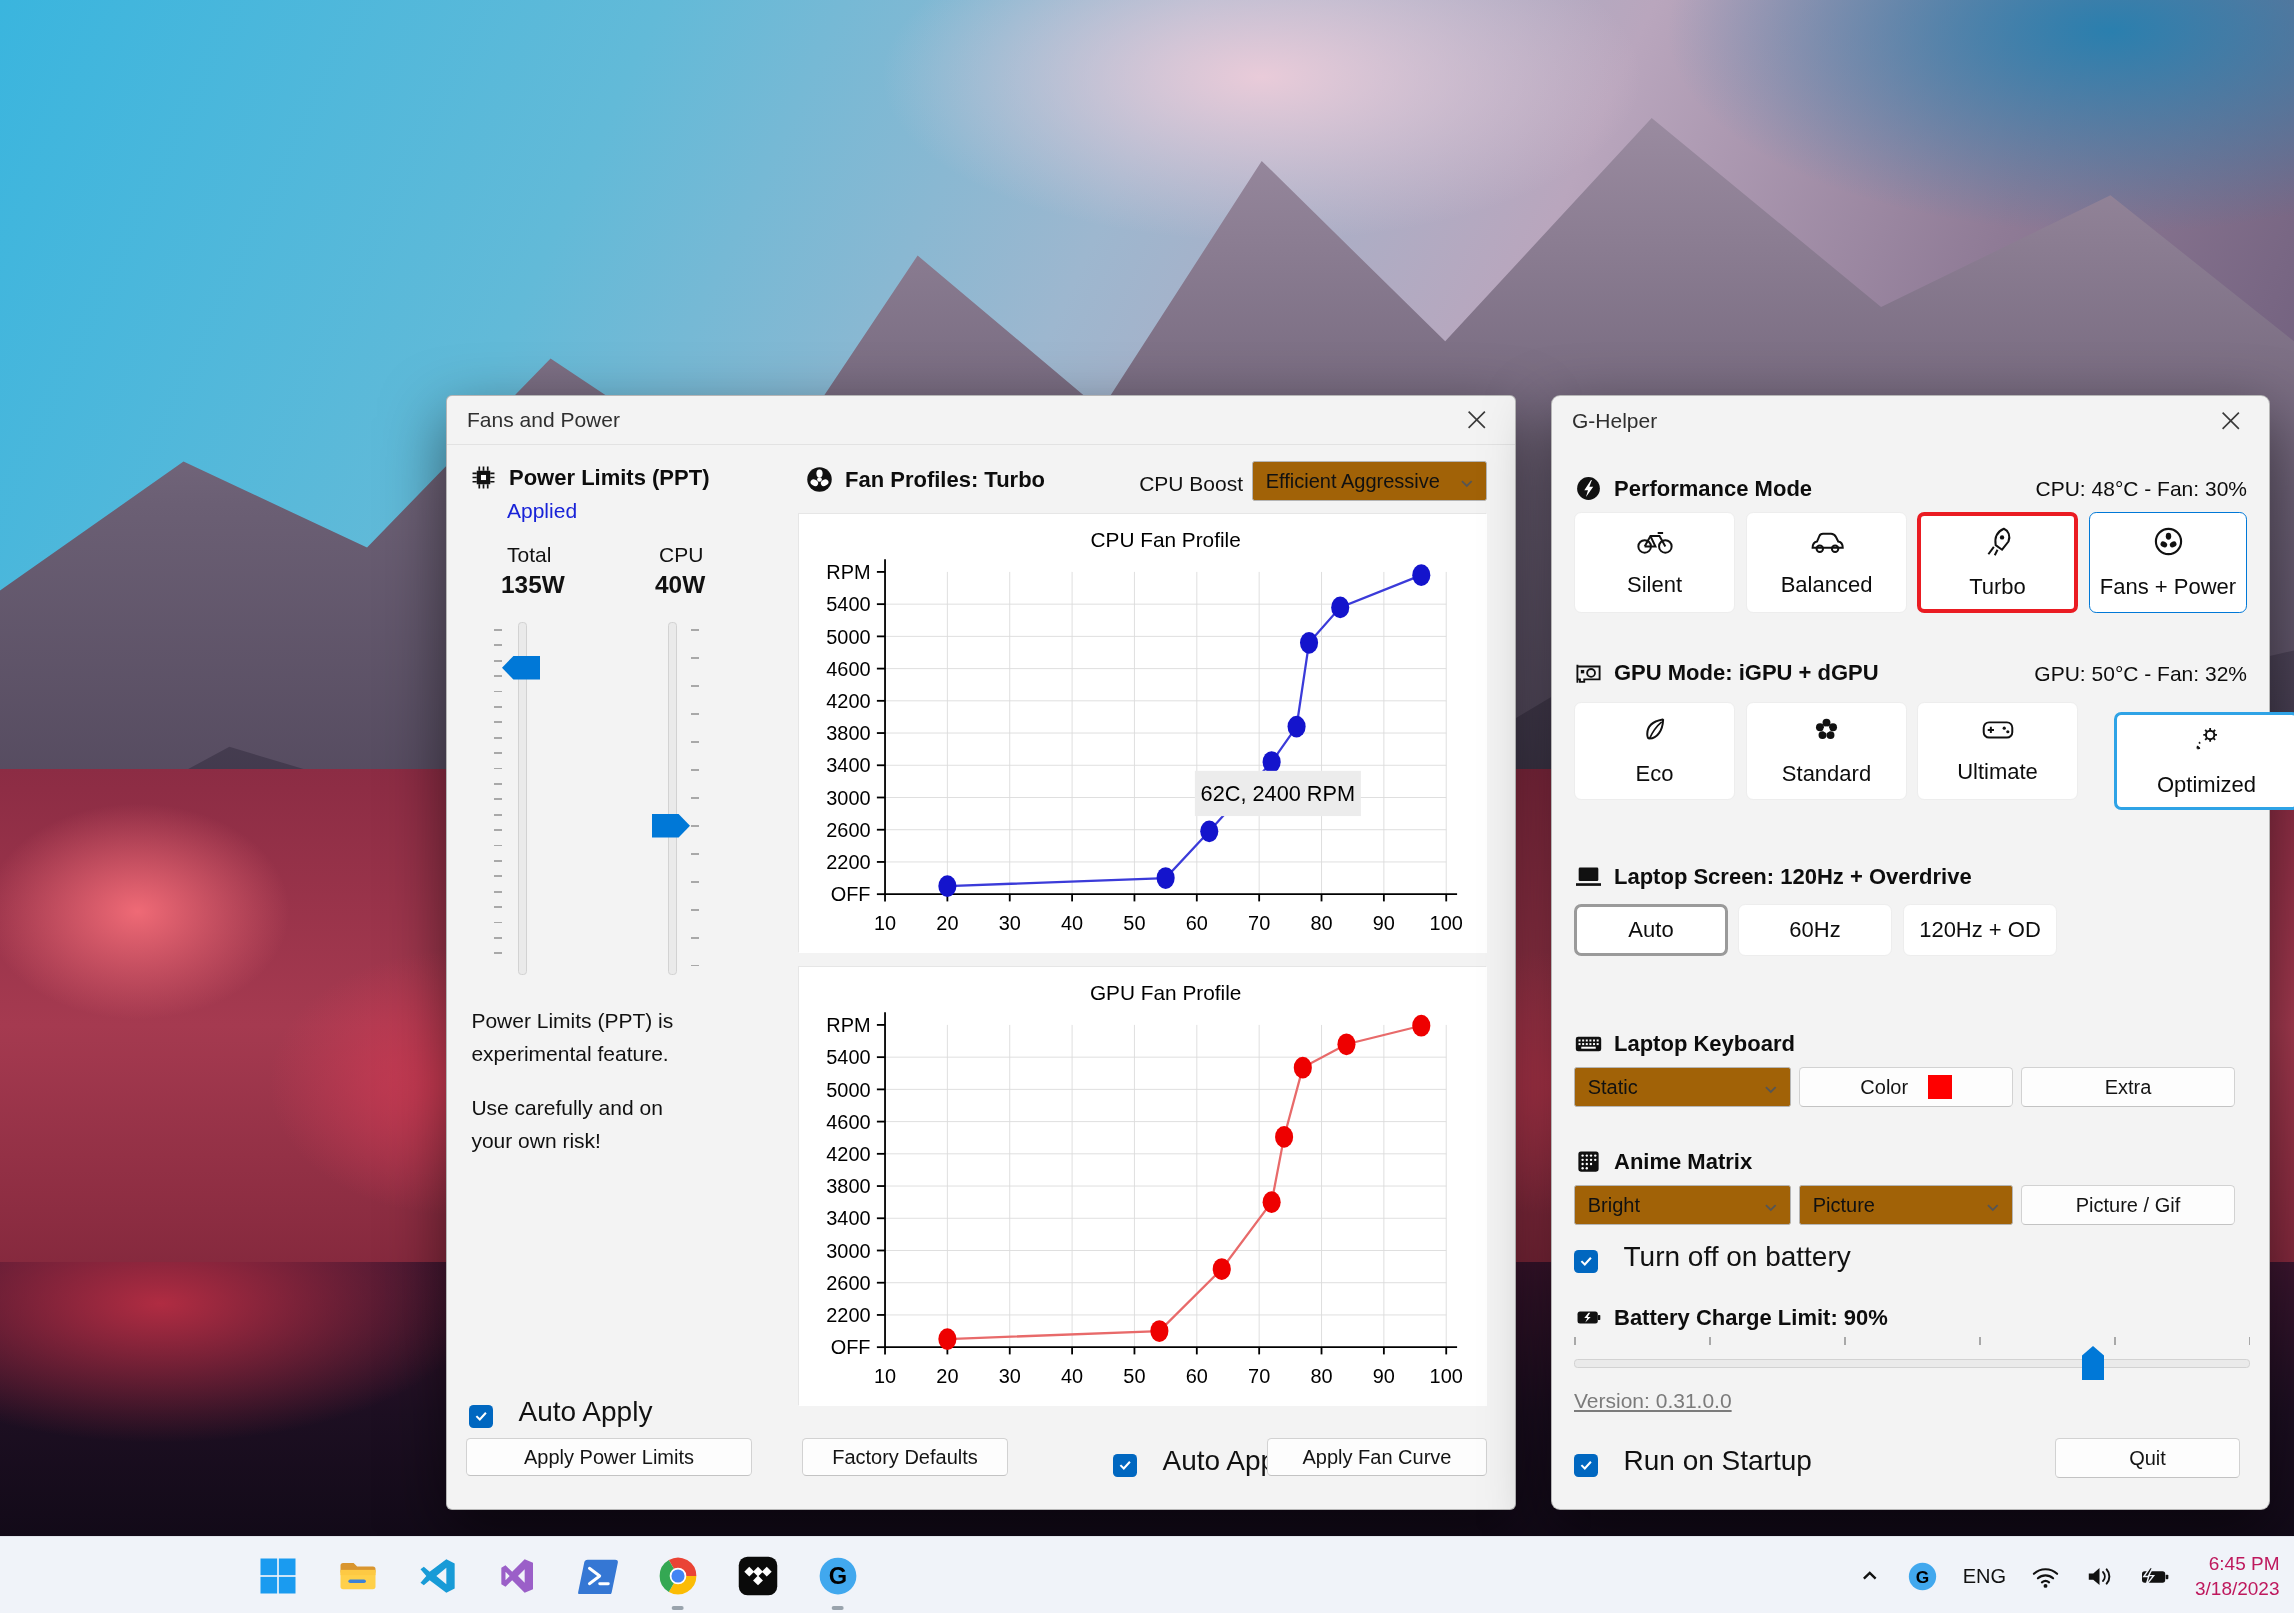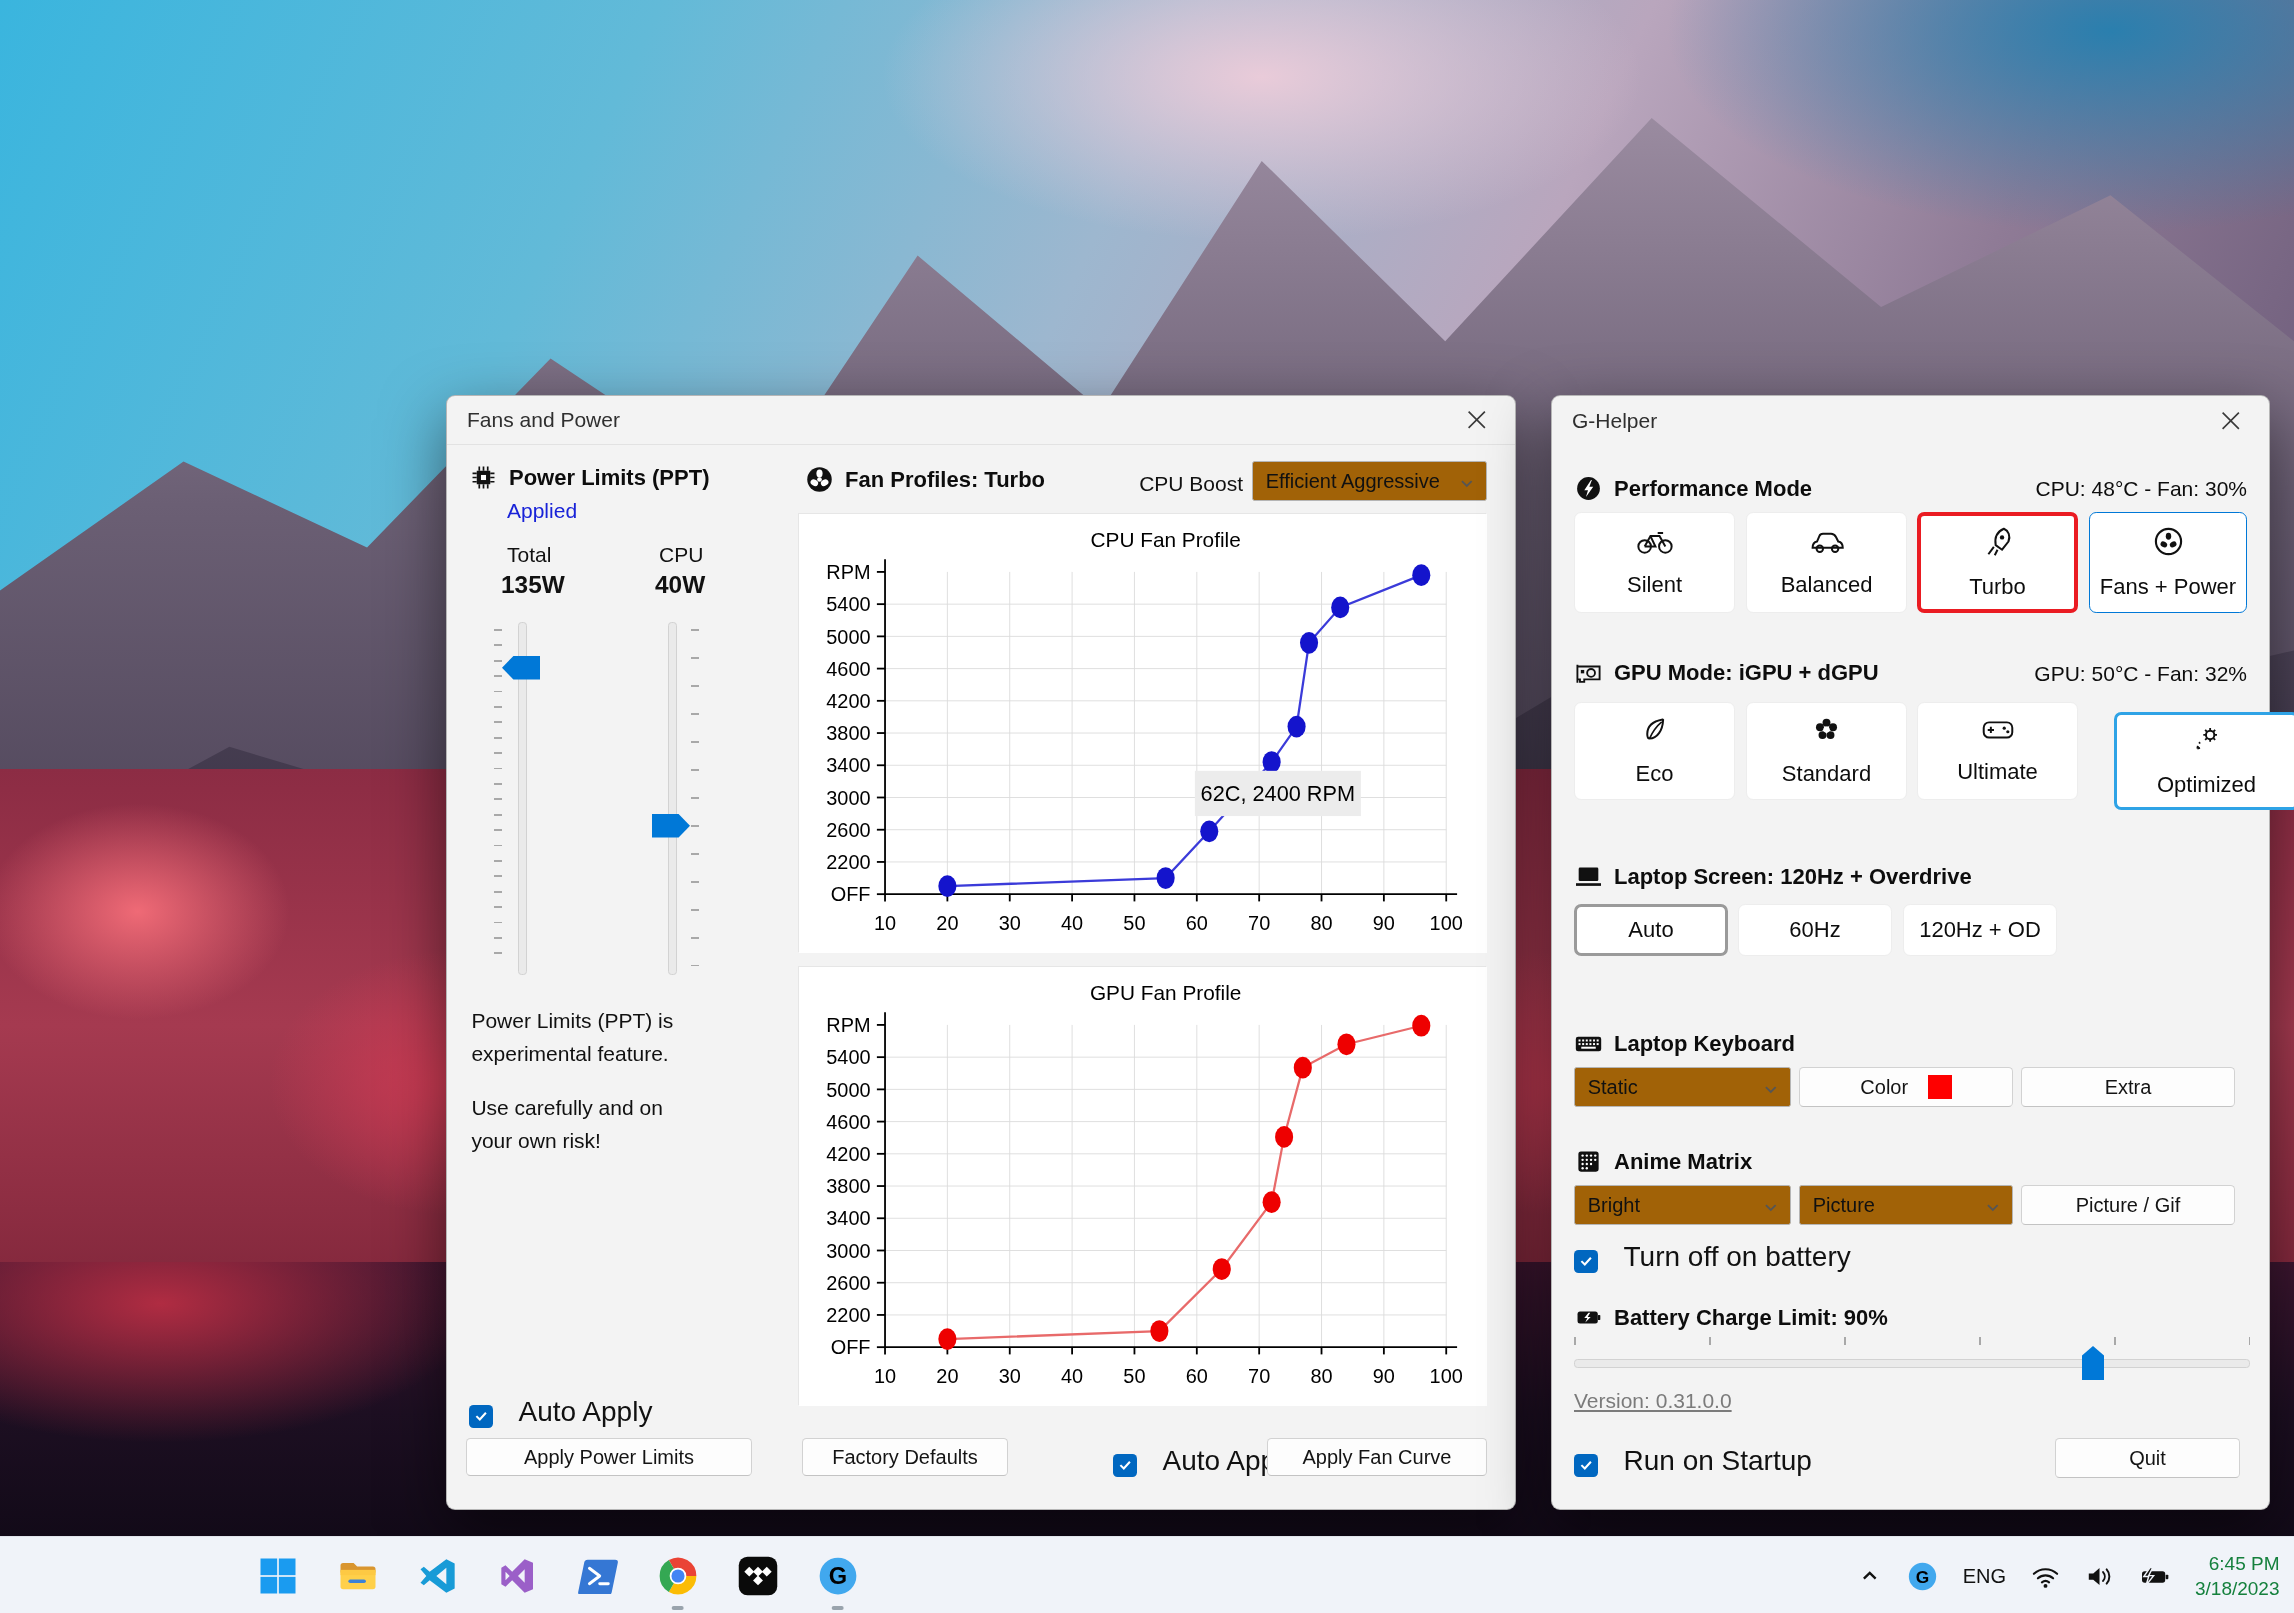--- a/index.html
+++ b/index.html
@@ -29,21 +29,21 @@
      linear-gradient(180deg,#8c2c44 0%,#a53a50 45%,#7c2438 100%);}
   .water{position:absolute;left:0;top:1262px;width:100%;height:276px;
     background:
      radial-gradient(452px 199px at 7% 15%, #b02c42 0%, transparent 70%),
      linear-gradient(180deg,#3d1630 0%,#1d0f22 55%,#120a18 100%);}
 
   
   .win{position:absolute;background:#f3f3f3;border-radius:9px;
        border:0.9px solid rgba(0,0,0,.25);
        box-shadow:0 22px 63px rgba(0,0,0,.5);}
-  #fans-win{left:446px;top:395px;width:1068px;height:1113px;}
+  #fans-win{left:446px;top:395px;width:1068px;height:1113px;border-radius:6px;}
   #ghelper-win{left:1551px;top:395px;width:717px;height:1113px;}
   .titlebar{position:absolute;left:0;top:0;right:0;height:49px;display:flex;
             align-items:center;justify-content:space-between;padding:0 20px;
             font-size:21px;color:#2f2f2f;box-sizing:border-box;}
   #fans-win .titlebar{border-bottom:0.9px solid #e2e2e2;}
   .close-x{width:36px;height:36px;display:flex;align-items:center;justify-content:center;cursor:default;}
 
   .hdr{position:absolute;display:flex;align-items:center;gap:11px;
        font-size:22px;font-weight:bold;color:#0d0d0d;}
   .hdr .ic{display:flex;width:29px;height:29px;align-items:center;justify-content:center;}
@@ -97,21 +97,21 @@
   
   .taskbar{position:absolute;left:0;top:1536px;width:2294px;height:78px;
            background:#f0f3f9;border-top:0.9px solid #e1e5ec;}
   .tb-icons{position:absolute;left:256px;top:0;height:78px;display:flex;align-items:center;gap:37px;}
   .tb-icon{width:43px;height:43px;position:relative;display:flex;align-items:center;justify-content:center;}
   .run-dot{position:absolute;bottom:-12.7px;left:50%;transform:translateX(-50%);
            width:12.7px;height:4.5px;border-radius:2.7px;background:#99a3ad;}
   .tray{position:absolute;right:14.5px;top:0;height:78px;display:flex;align-items:center;gap:25px;}
   .tray-ic{display:flex;align-items:center;justify-content:center;}
   .tray-lang{font-size:20px;color:#111;}
-  .clock{text-align:right;font-size:19px;line-height:25px;color:#15803d;}
+  .clock{text-align:right;font-size:19px;line-height:25px;color:#be185d;}
 </style>
 </head>
 <body>
 
 <div class="wall">
   <div class="sky"></div>
   <div class="mtn1"></div>
   <div class="mtn2"></div>
   <div class="foliage"></div>
   <div class="water"></div>

